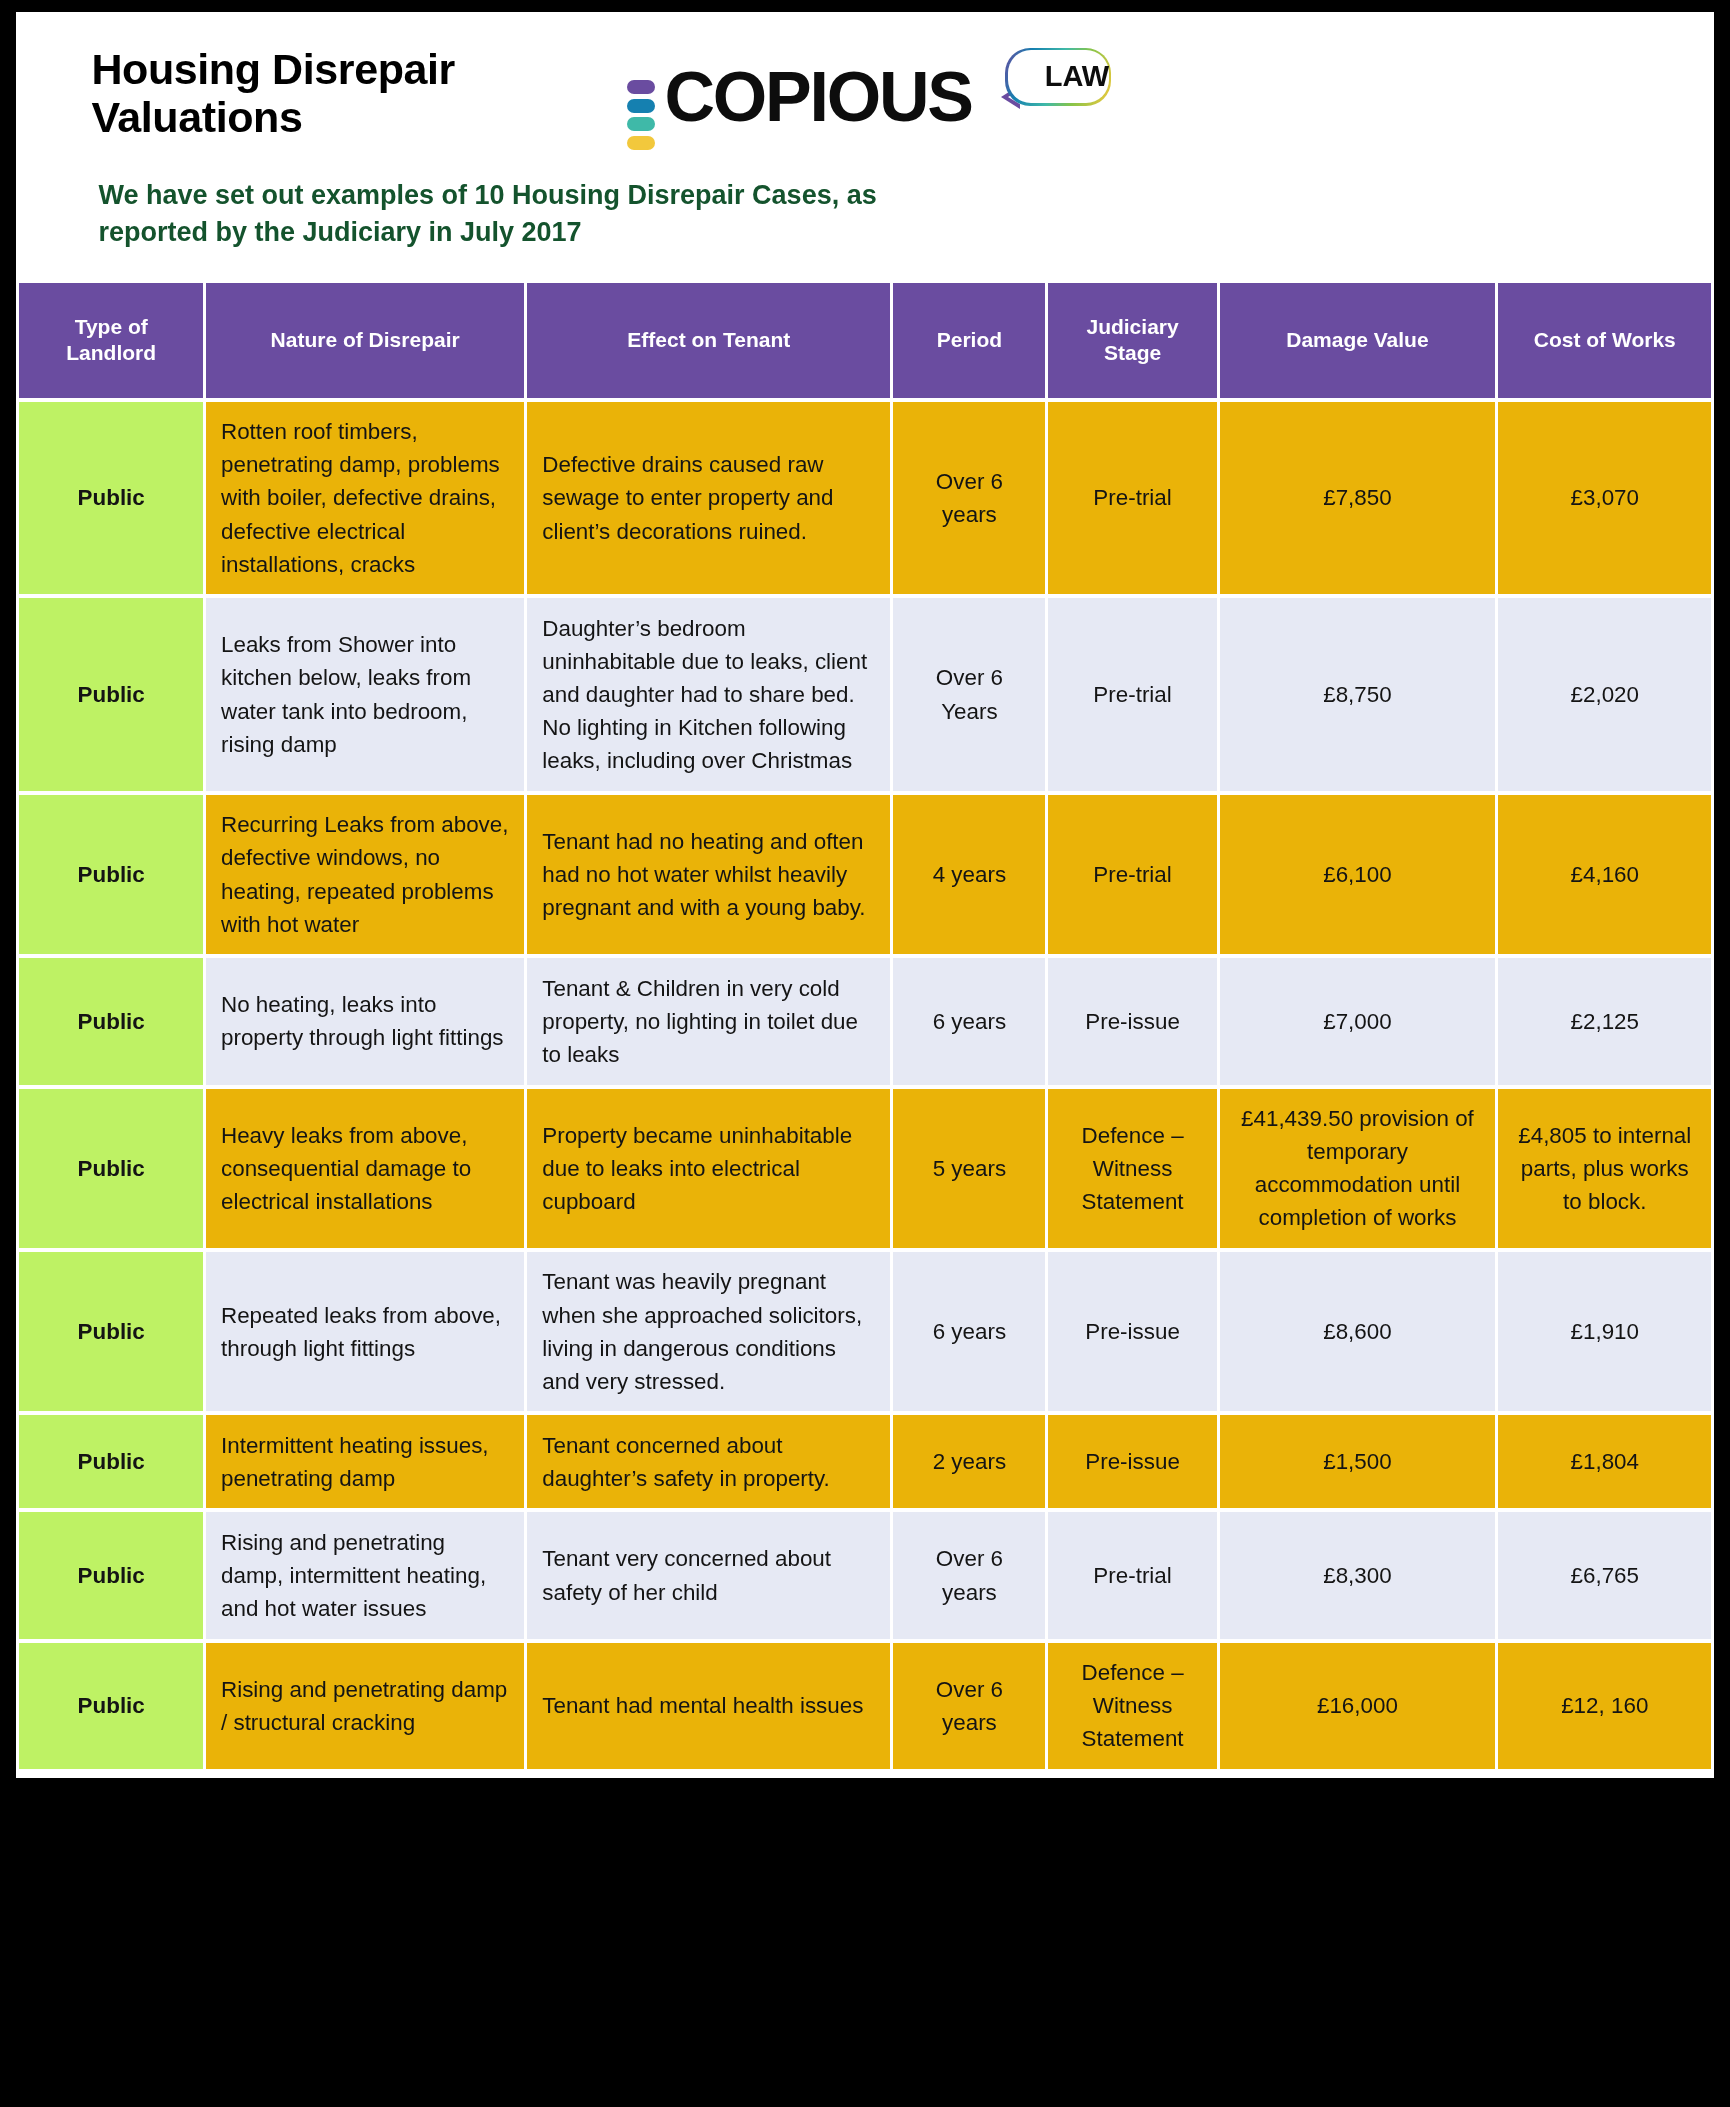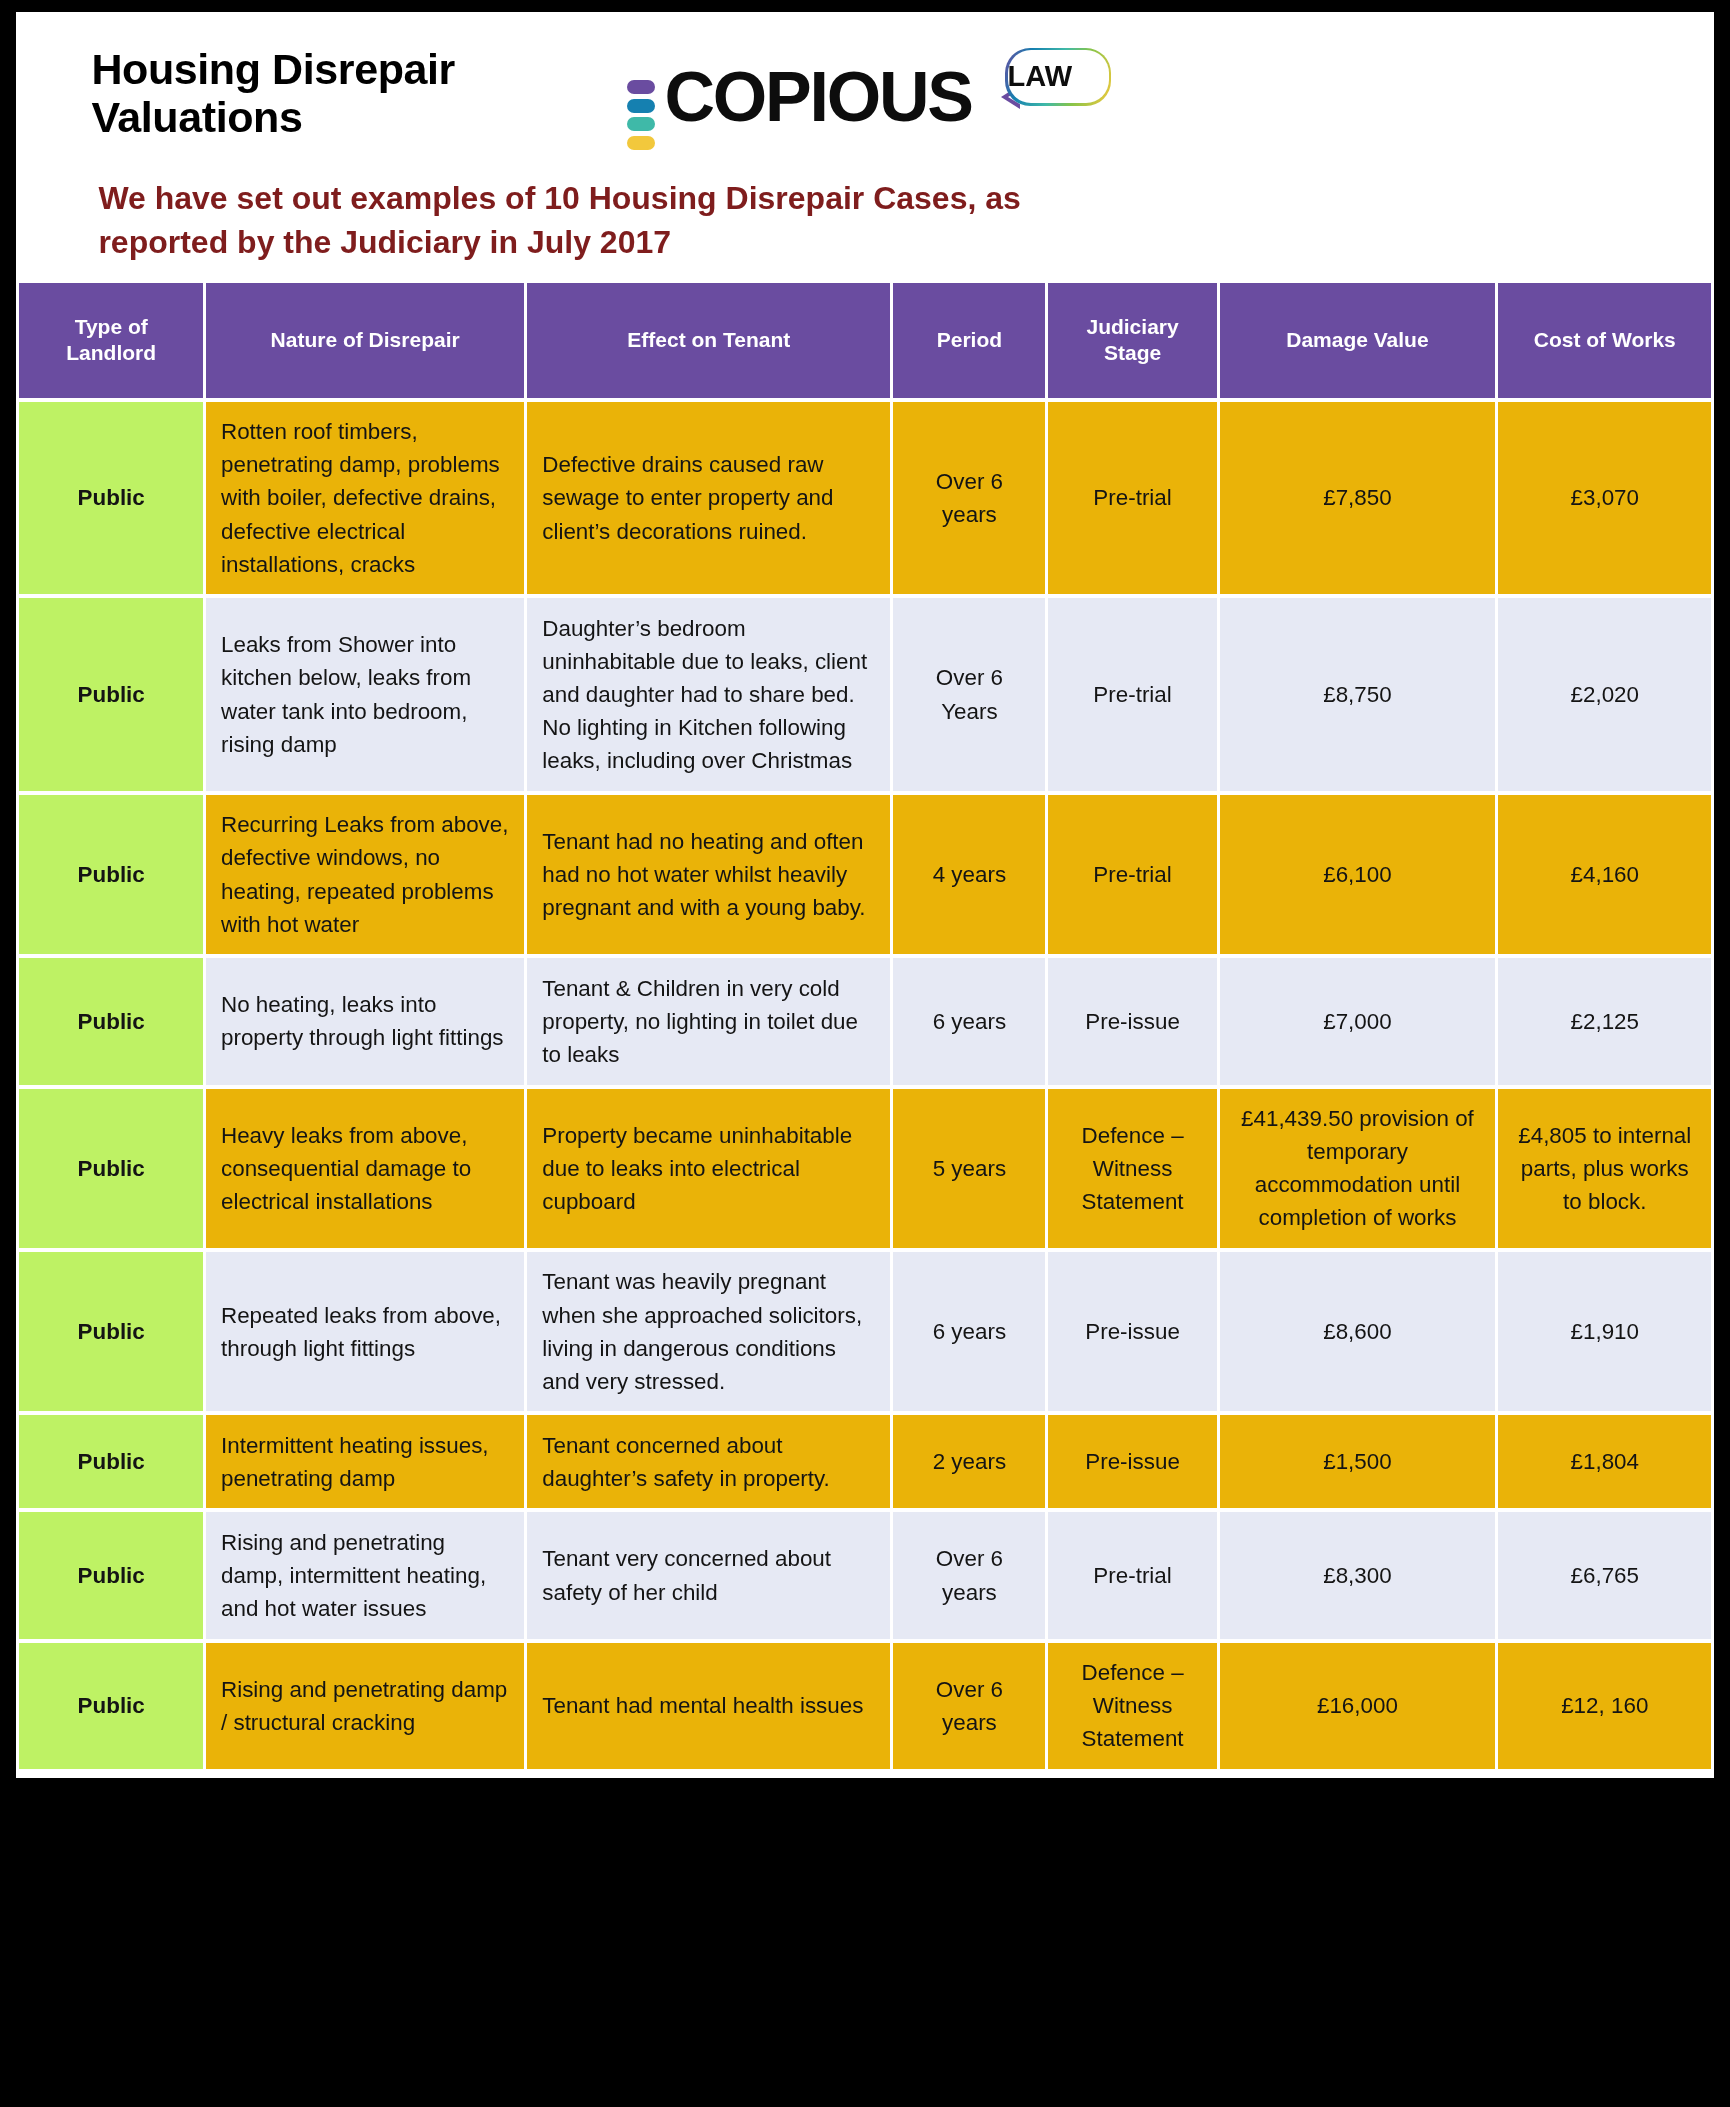--- a/index.html
+++ b/index.html
@@ -40,24 +40,24 @@
     color: #000000;
     letter-spacing: -0.4px;
   }
   .title .line { display: block; }
 
   .subtitle {
     position: absolute;
     left: 82px;
     top: 165px;
     width: 969px;
-    font-size: 32px;
+    font-size: 27px;
     font-weight: bold;
     line-height: 1.36;
-    color: #7f1d1d;
+    color: #14532d;
   }
   .subtitle .line { display: block; }
 
   
   .logo {
     position: absolute;
     left: 602px;
     top: 34px;
     width: 522px;
     height: 97px;
@@ -97,21 +97,21 @@
     box-sizing: border-box;
     background: linear-gradient(110deg, #6a4ca0 0%, #1580b0 22%, #3fb9a8 48%, #86c44a 68%, #f2c83c 100%);
   }
   .logo-bubble-inner {
     width: 100%;
     height: 100%;
     background: #ffffff;
     border-radius: 23px;
     display: flex;
     align-items: center;
-    justify-content: flex-start;
+    justify-content: flex-end;
   }
   .logo-bubble-inner span {
     font-size: 29px;
     font-weight: bold;
     letter-spacing: 0px;
     color: #0d0d0d;
   }
   .logo-bubble-tail {
     position: absolute;
     left: 383px;

